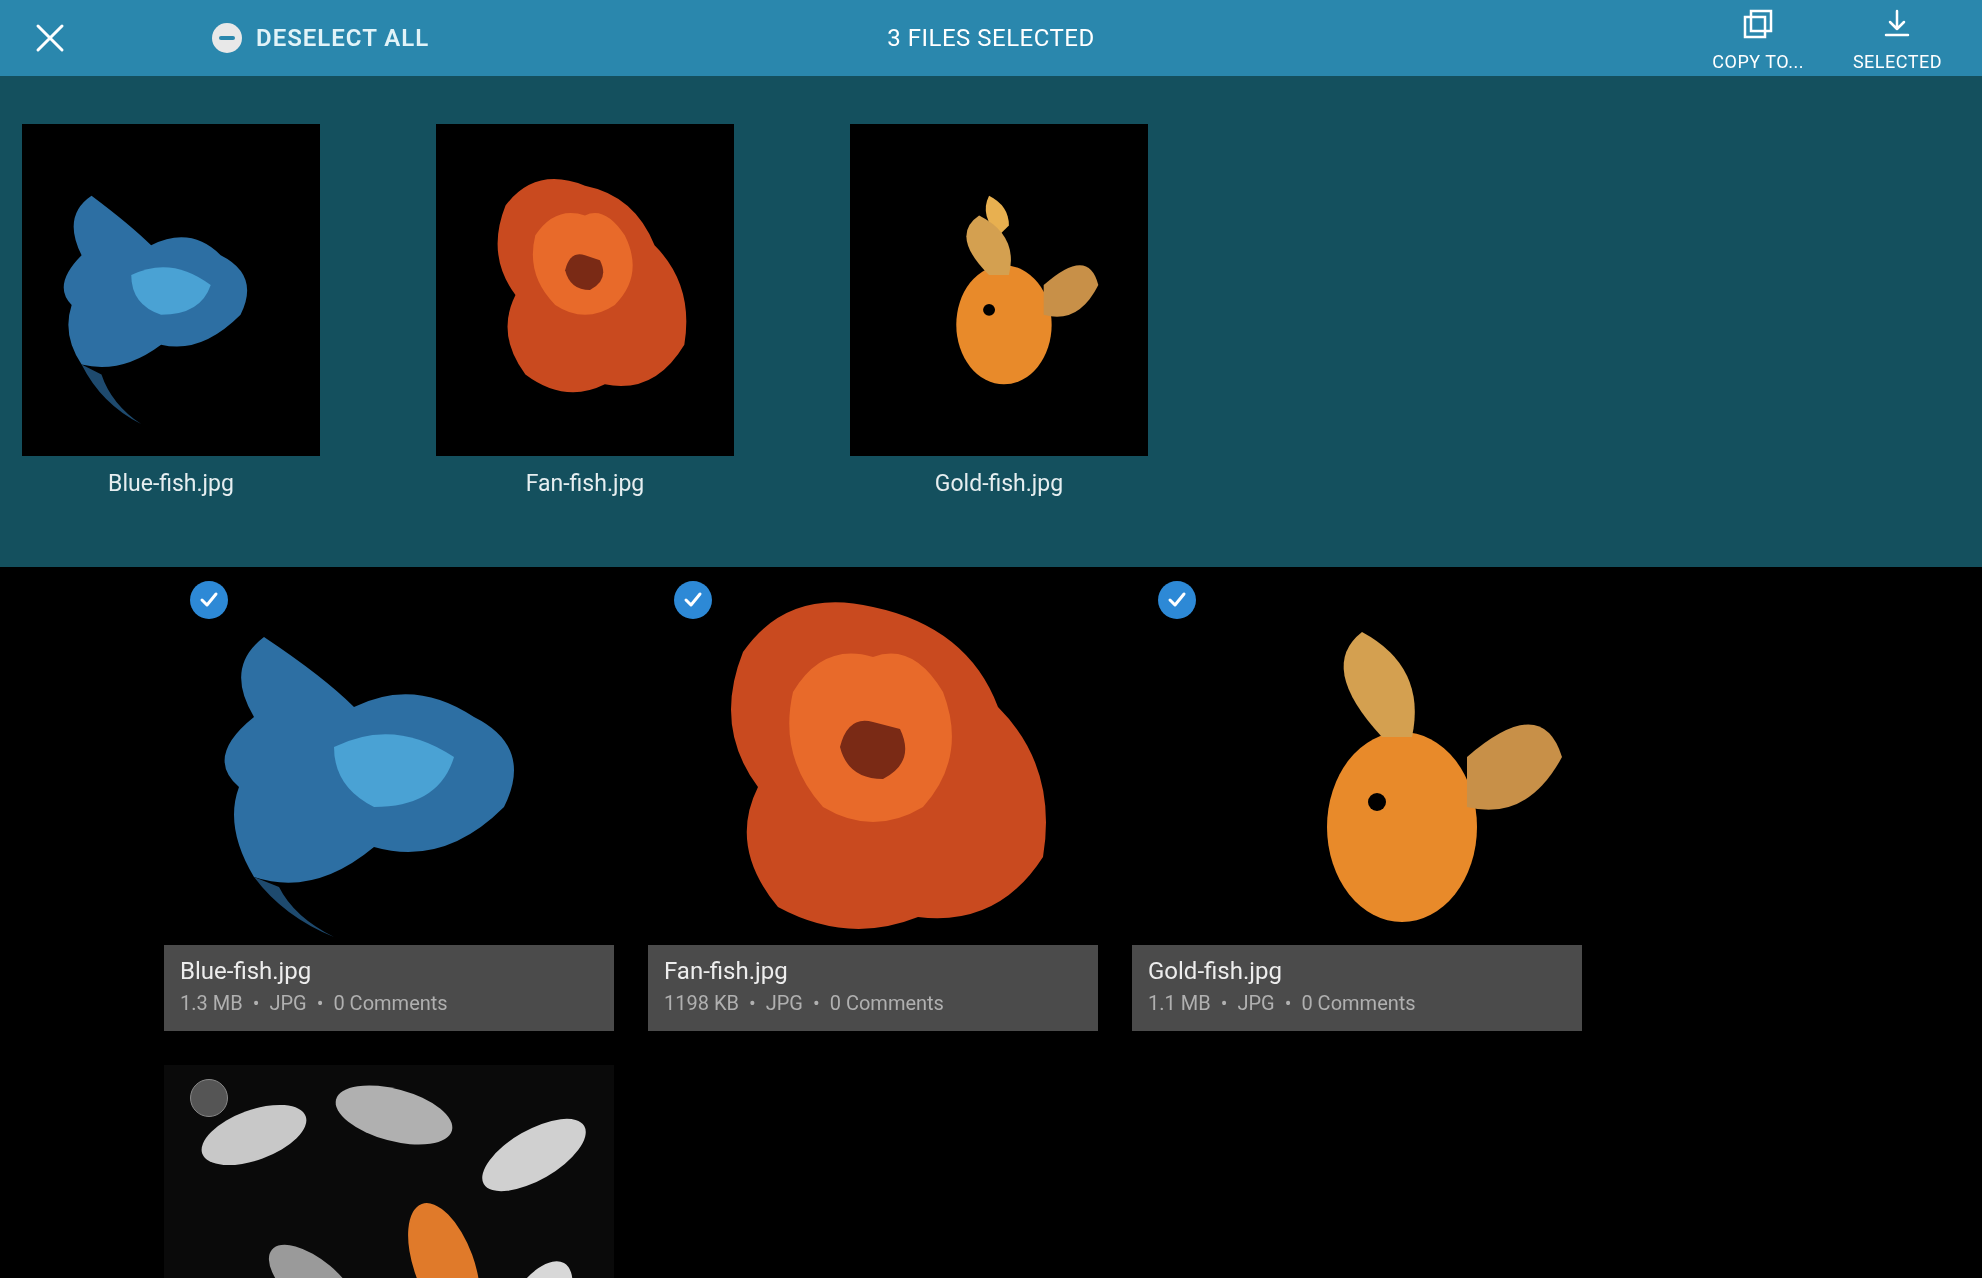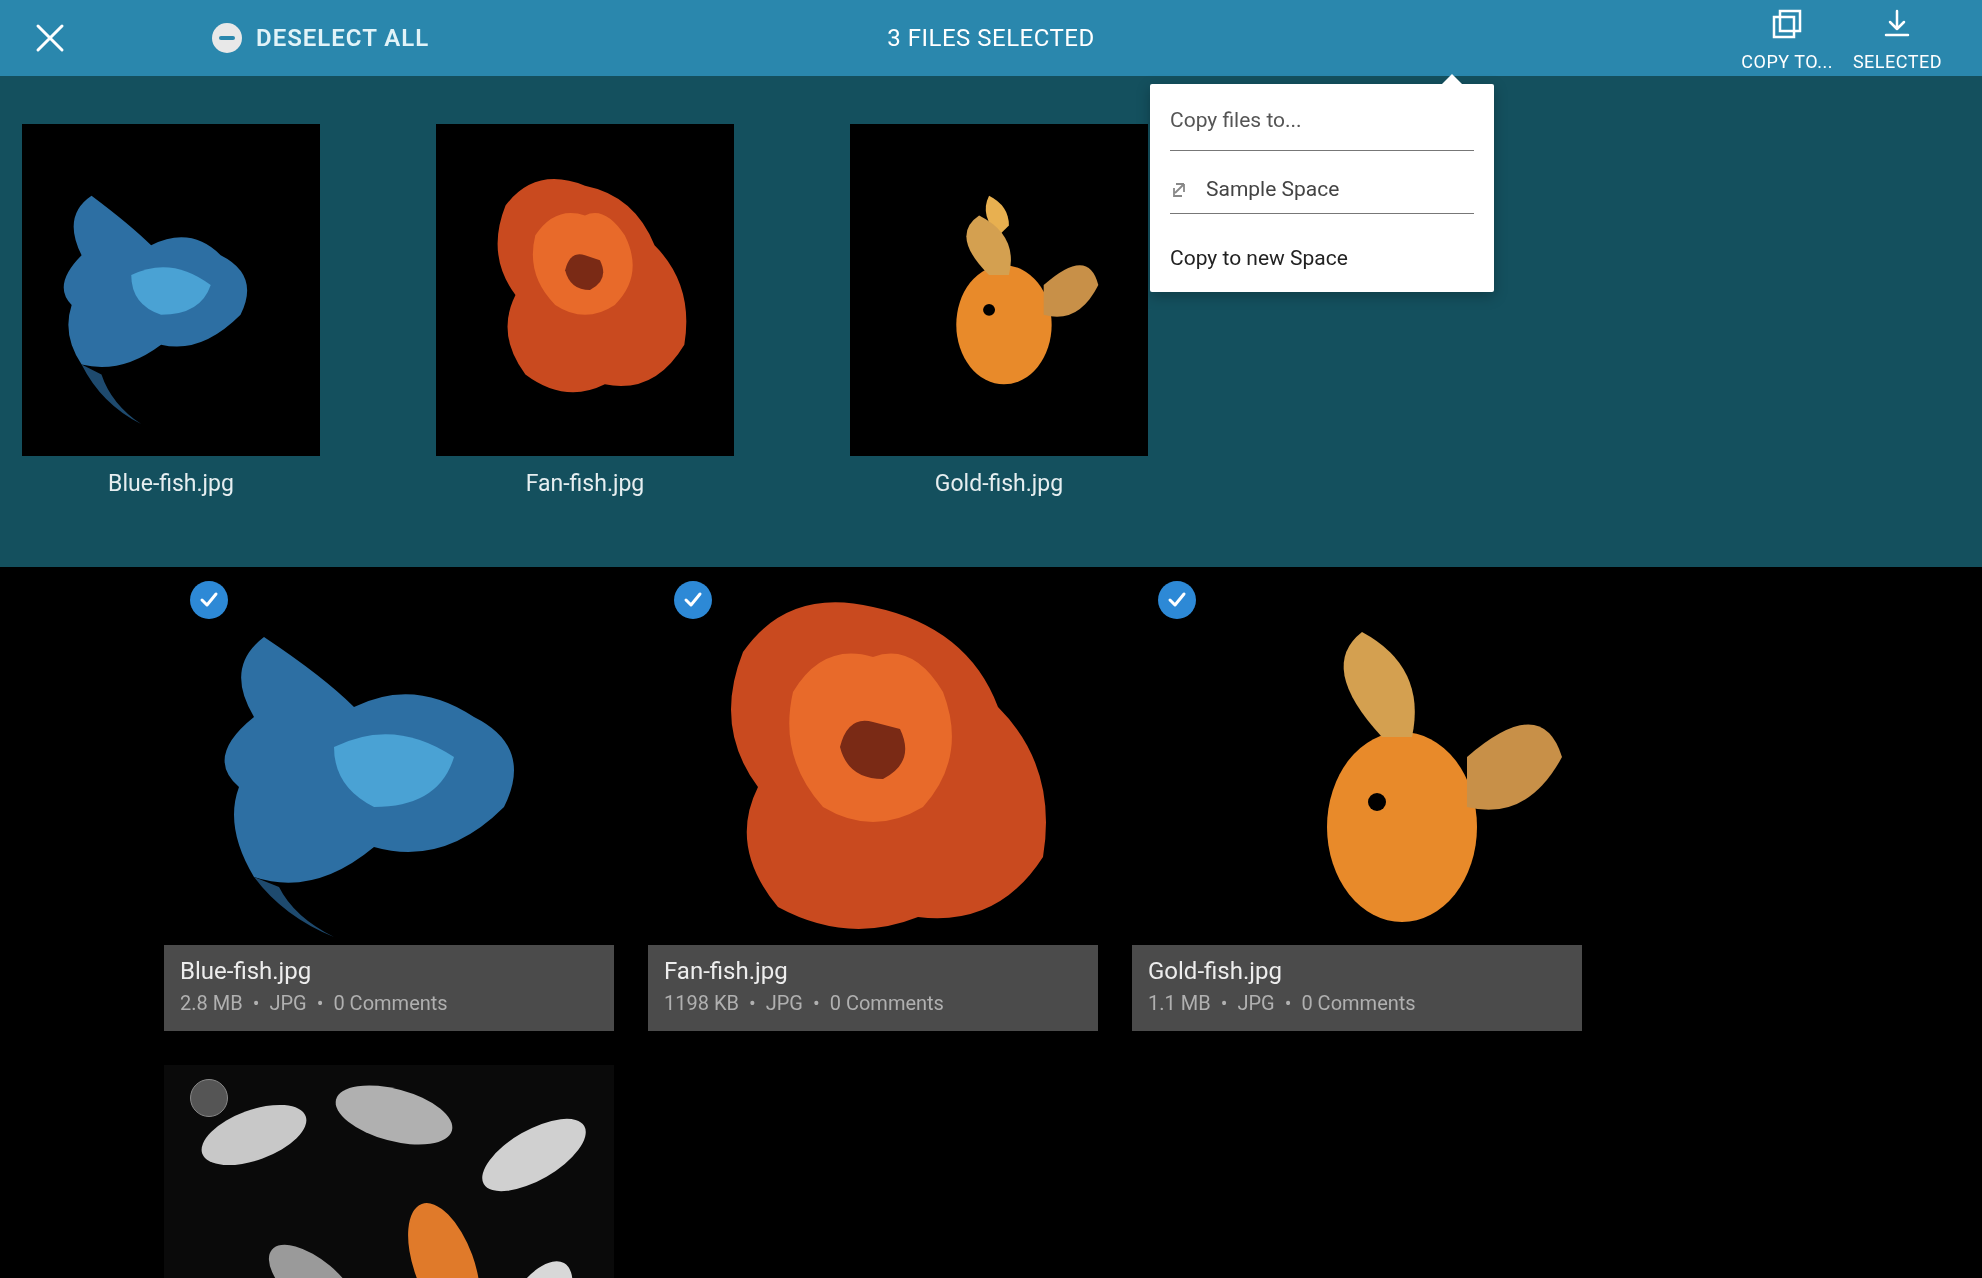--- a/index.html
+++ b/index.html
@@ -7,21 +7,21 @@
 
   
   .topbar { height:76px; background:#2a87ad; display:flex; align-items:center; position:relative; }
   .close-btn { margin-left:28px; width:44px; height:44px; display:flex; align-items:center; justify-content:center; cursor:pointer; }
   .deselect-wrap { margin-left:140px; display:flex; align-items:center; gap:14px; cursor:pointer; }
   .deselect-circle { width:30px; height:30px; border-radius:50%; background:#e8e8e8; display:flex; align-items:center; justify-content:center; }
   .deselect-circle .bar { width:16px; height:4px; background:#2a87ad; border-radius:2px; }
   .deselect-text { color:#e1f3f8; font-size:24px; font-weight:600; letter-spacing:1px; }
   .sel-count { position:absolute; left:50%; transform:translateX(-50%); color:#fff; font-size:24px; letter-spacing:0.5px; }
 
-  .top-actions { margin-left:auto; display:flex; gap:20px; margin-right:40px; }
+  .top-actions { margin-left:auto; display:flex; gap:49px; margin-right:40px; }
   .top-action { display:flex; flex-direction:column; align-items:center; gap:8px; color:#fff; font-size:18px; letter-spacing:0.5px; cursor:pointer; }
   .top-action .ico { height:38px; display:flex; align-items:center; justify-content:center; }
 
   
   .tray { background:#14505e; padding:48px 22px 70px 22px; display:flex; gap:116px; position:relative; }
   .tray-item { display:flex; flex-direction:column; align-items:center; gap:14px; }
   .tray-thumb { width:298px; height:332px; background:#000; display:flex; align-items:center; justify-content:center; overflow:hidden; }
   .tray-label { color:#e6eef0; font-size:23px; }
 
   
@@ -125,34 +125,20 @@
         <ellipse cx="155" cy="200" rx="48" ry="60" fill="#e88a2a"></ellipse>
         <path d="M140 150 Q100 110 130 90 Q170 110 160 150 Z" fill="#d4a050"></path>
         <path d="M195 160 Q240 120 250 160 Q230 200 195 190 Z" fill="#c89048"></path>
         <circle cx="140" cy="185" r="6" fill="#000"></circle>
       </svg>
     </div>
     <span class="tray-label">Gold-fish.jpg</span>
   </div>
 
 
-  <div class="popover">
-    <div class="pop-title">Copy files to...</div>
-    <div class="pop-divider"></div>
-    <div class="pop-row">
-      <span class="ic">
-        <svg width="20" height="20" viewBox="0 0 20 20">
-            <path d="M5 5 H13 M13 5 V13 M13 5 L4 14 M3 9 V17 H11" fill="none" stroke="#888" stroke-width="1.8"></path>
-          </svg>
-      </span>
-      <span>Sample Space</span>
-    </div>
-    <div class="pop-divider"></div>
-    <div class="pop-item2">Copy to new Space</div>
-  </div>
 </div>
 
 <div class="grid-section">
   <div class="grid">
 
     <div class="card">
       <div class="sel-badge on">
         <svg width="22" height="22" viewBox="0 0 22 22">
             <path d="M4 11 L9 16 L18 5" fill="none" stroke="#fff" stroke-width="3" stroke-linecap="round" stroke-linejoin="round"></path>
           </svg>
@@ -161,21 +147,21 @@
         <svg class="art" viewBox="0 0 450 378">
             <rect width="450" height="378" fill="#000"></rect>
           <path d="M90 150 Q60 100 100 70 Q160 110 190 140 Q250 110 310 150 Q370 180 340 240 Q280 300 210 280 Q150 330 90 310 Q60 260 75 220 Q40 190 90 150 Z" fill="#2d6fa3"></path>
           <path d="M170 180 Q230 150 290 190 Q275 240 210 240 Q170 220 170 180 Z" fill="#4aa2d4"></path>
           <path d="M90 310 Q120 350 170 370 Q130 350 115 320 Z" fill="#1e4a6e"></path>
         </svg>
       </div>
       <div class="meta-bar">
         <div class="fname">Blue-fish.jpg</div>
         <div class="fmeta">
-          <span>2.8 MB</span><span class="dot">•</span><span>JPG</span><span class="dot">•</span><span>0 Comments</span>
+          <span>1.3 MB</span><span class="dot">•</span><span>JPG</span><span class="dot">•</span><span>0 Comments</span>
         </div>
       </div>
     </div>
 
     <div class="card">
       <div class="sel-badge on">
         <svg width="22" height="22" viewBox="0 0 22 22">
             <path d="M4 11 L9 16 L18 5" fill="none" stroke="#fff" stroke-width="3" stroke-linecap="round" stroke-linejoin="round"></path>
           </svg>
       </div>

